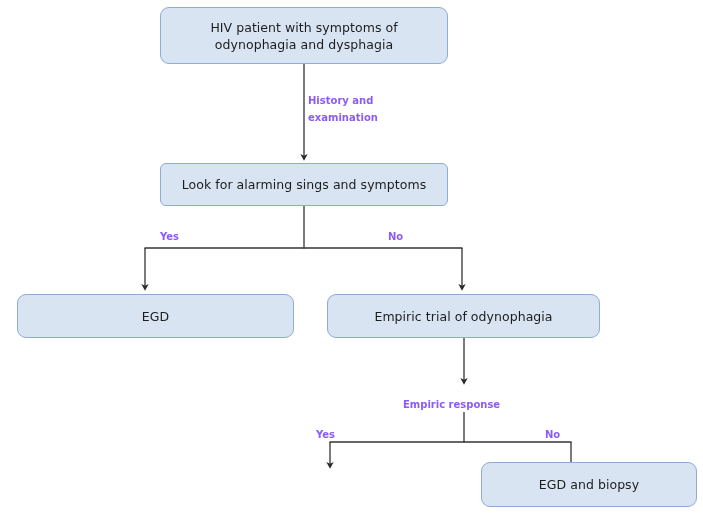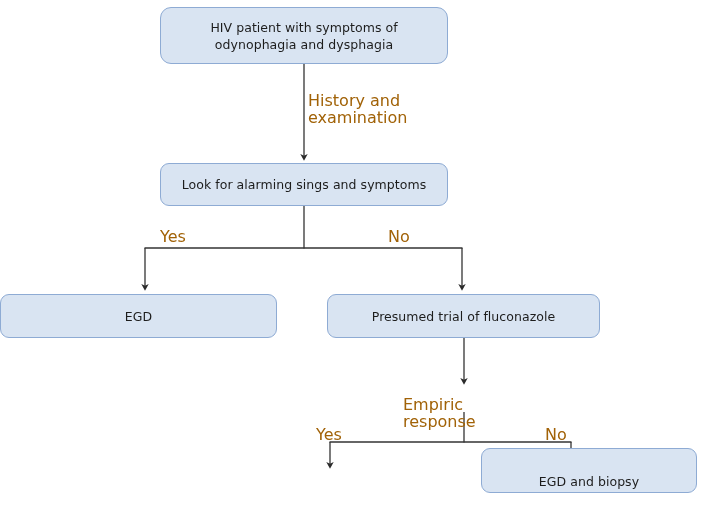--- a/index.html
+++ b/index.html
@@ -42,25 +42,26 @@
     letter-spacing: 0.05px;
     padding: 2px 8px;
   }
   .node-text {
     display: block;
     width: 100%;
     white-space: pre-line;
   }
   .edge-label {
     position: absolute;
-    color: #a16207;
-    font-size: 16px;
+    color: #8b5cf6;
+    font-size: 10px;
     line-height: 17px;
     white-space: pre-line;
     background: transparent;
+    font-weight: bold;
   }
   .edge-label.center {
     text-align: left;
   }
   .edge-label.left {
     text-align: left;
   }
 </style>
 </head>
 <body>
@@ -82,39 +83,39 @@
     <line x1="462" y1="248" x2="462" y2="287" stroke="#333333" stroke-width="1.3" marker-end="url(#arrowhead)"></line>
 
     <line x1="464" y1="338" x2="464" y2="381" stroke="#333333" stroke-width="1.3" marker-end="url(#arrowhead)"></line>
 
     <line x1="464" y1="412" x2="464" y2="442.5" stroke="#333333" stroke-width="1.3"></line>
     <line x1="329.5" y1="442" x2="571.5" y2="442" stroke="#333333" stroke-width="1.3"></line>
     <line x1="330" y1="442" x2="330" y2="465" stroke="#333333" stroke-width="1.3" marker-end="url(#arrowhead)"></line>
     <line x1="571" y1="442" x2="571" y2="465" stroke="#333333" stroke-width="1.3" marker-end="url(#arrowhead)"></line>
   </svg>
 
-  <div class="node" style="left:160px; top:7px; width:288px; height:57px;border-radius:11px;">
+  <div class="node" style="left:160px; top:7px; width:288px; height:57px;">
     <span class="node-text">HIV patient with symptoms of
 odynophagia and dysphagia</span>
   </div>
 
-  <div class="node" style="left:160px; top:163px; width:288px; height:43px;">
+  <div class="node" style="left:160px; top:163px; width:288px; height:43px;border-radius:6px;">
     <span class="node-text">Look for alarming sings and symptoms</span>
   </div>
 
-  <div class="node" style="left:0; top:294px; width:277px; height:44px;">
+  <div class="node" style="left:17px; top:294px; width:277px; height:44px;">
     <span class="node-text">EGD</span>
   </div>
 
   <div class="node" style="left:327px; top:294px; width:273px; height:44px;">
-    <span class="node-text">Presumed trial of fluconazole</span>
+    <span class="node-text">Empiric trial of odynophagia</span>
   </div>
 
 
-  <div class="node" style="left:481px; top:448px; width:216px; height:45px;align-items:flex-end;">
+  <div class="node" style="left:481px; top:462px; width:216px; height:45px;">
     <span class="node-text">EGD and biopsy</span>
   </div>
 
   <div class="edge-label left" style="left:308px; top:92px; width:110px;">History and
 examination</div>
 
   <div class="edge-label center" style="left:160px; top:228px; width:60px;">Yes</div>
 
   <div class="edge-label center" style="left:388px; top:228px; width:60px;">No</div>
 

